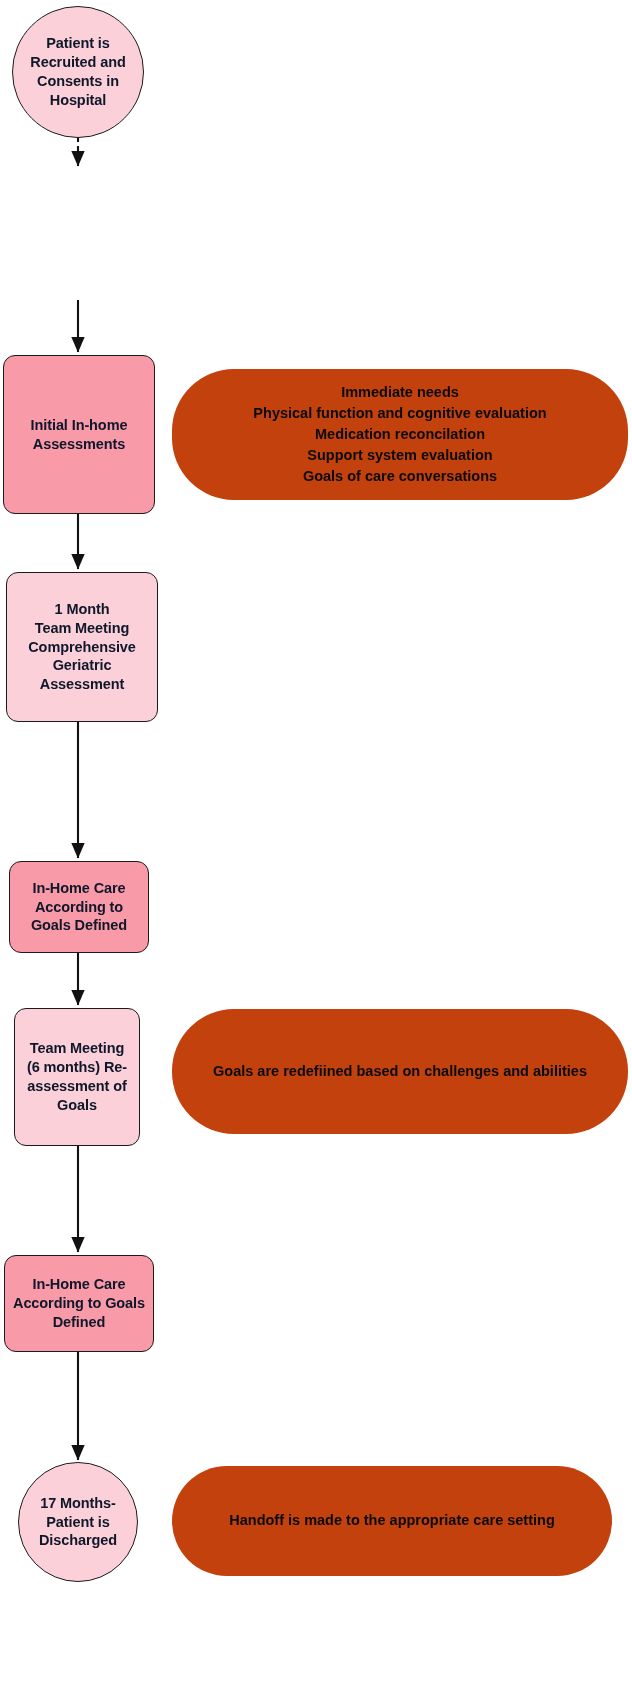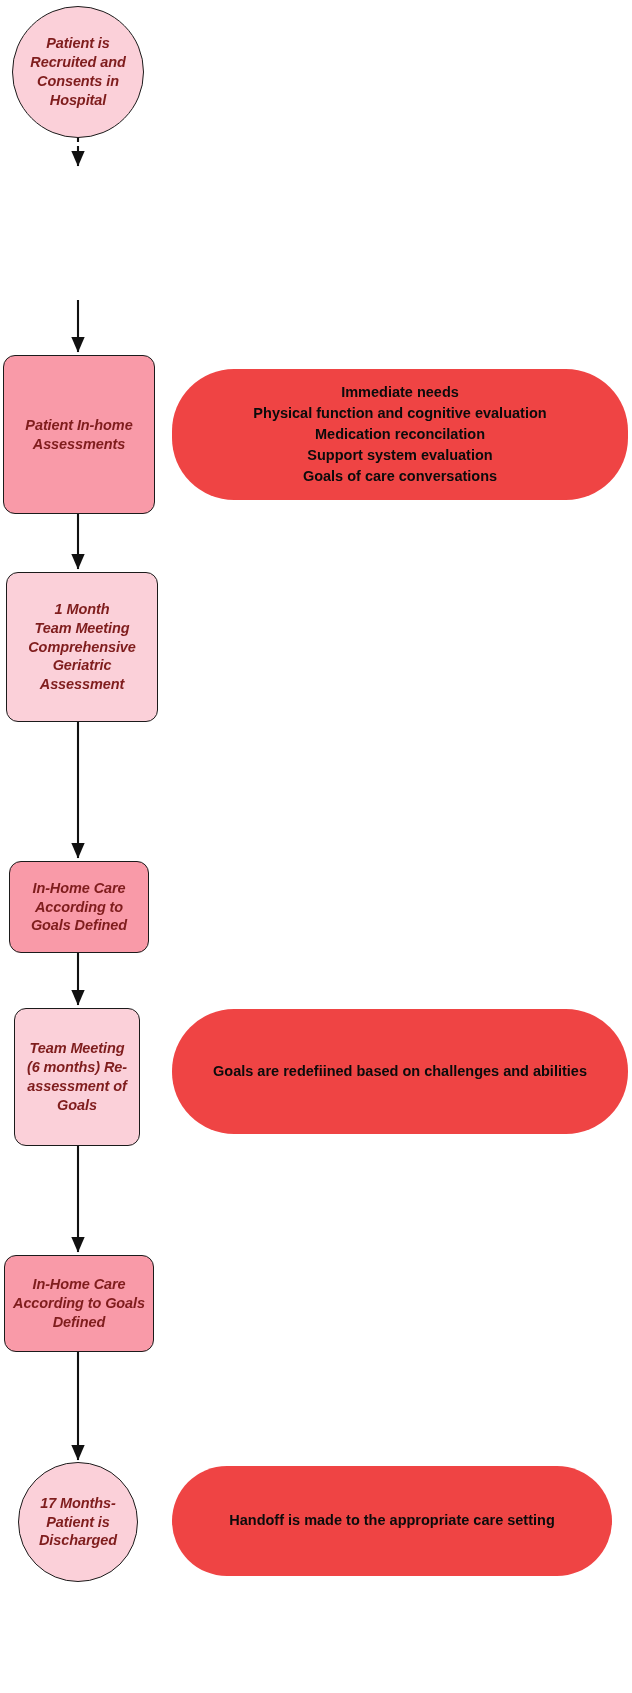--- a/index.html
+++ b/index.html
@@ -17,26 +17,25 @@
     background: #ffffff;
     overflow: hidden;
   }
   .node {
     position: absolute;
     box-sizing: border-box;
     display: flex;
     align-items: center;
     justify-content: center;
     text-align: center;
-    color: #7f1d1d;
+    color: #0f172a;
     font-weight: bold;
     line-height: 1.30;
     white-space: pre-line;
     letter-spacing: -0.1px;
-    font-style: italic;
   }
   .circle {
     border-radius: 50%;
     background: #fbd0d9;
     border: 1.6px solid #1b1b1b;
     font-size: 14.5px;
   }
   .rect {
     border-radius: 12px;
     border: 1.6px solid #1b1b1b;
@@ -44,21 +43,21 @@
   }
   .rect.dark  { background: #f99aa8; }
   .rect.light { background: #fbd0d9; }
   .note {
     position: absolute;
     box-sizing: border-box;
     display: flex;
     align-items: center;
     justify-content: center;
     text-align: center;
-    background: #ef4444;
+    background: #c2410c;
     border-radius: 62px;
     color: #0b0b0b;
     font-weight: bold;
     font-size: 14.5px;
     line-height: 1.45;
     white-space: pre-line;
     padding: 6px 18px;
   }
   .edge {
     position: absolute;
@@ -95,21 +94,21 @@
 
     <line x1="78" y1="1352" x2="78" y2="1460" stroke="#111111" stroke-width="2.1" marker-end="url(#arrowhead)"></line>
   </svg>
 
   <div class="node circle" style="left:12px; top:6px; width:132px; height:132px;">Patient is
 Recruited and
 Consents in
 Hospital</div>
 
 
-  <div class="node rect dark" style="left:3px; top:355px; width:152px; height:159px;">Patient In-home
+  <div class="node rect dark" style="left:3px; top:355px; width:152px; height:159px;">Initial In-home
 Assessments</div>
 
   <div class="node rect light" style="left:6px; top:572px; width:152px; height:150px;">1 Month
 Team Meeting
 Comprehensive
 Geriatric
 Assessment</div>
 
   <div class="node rect dark" style="left:9px; top:861px; width:140px; height:92px;">In-Home Care
 According to

